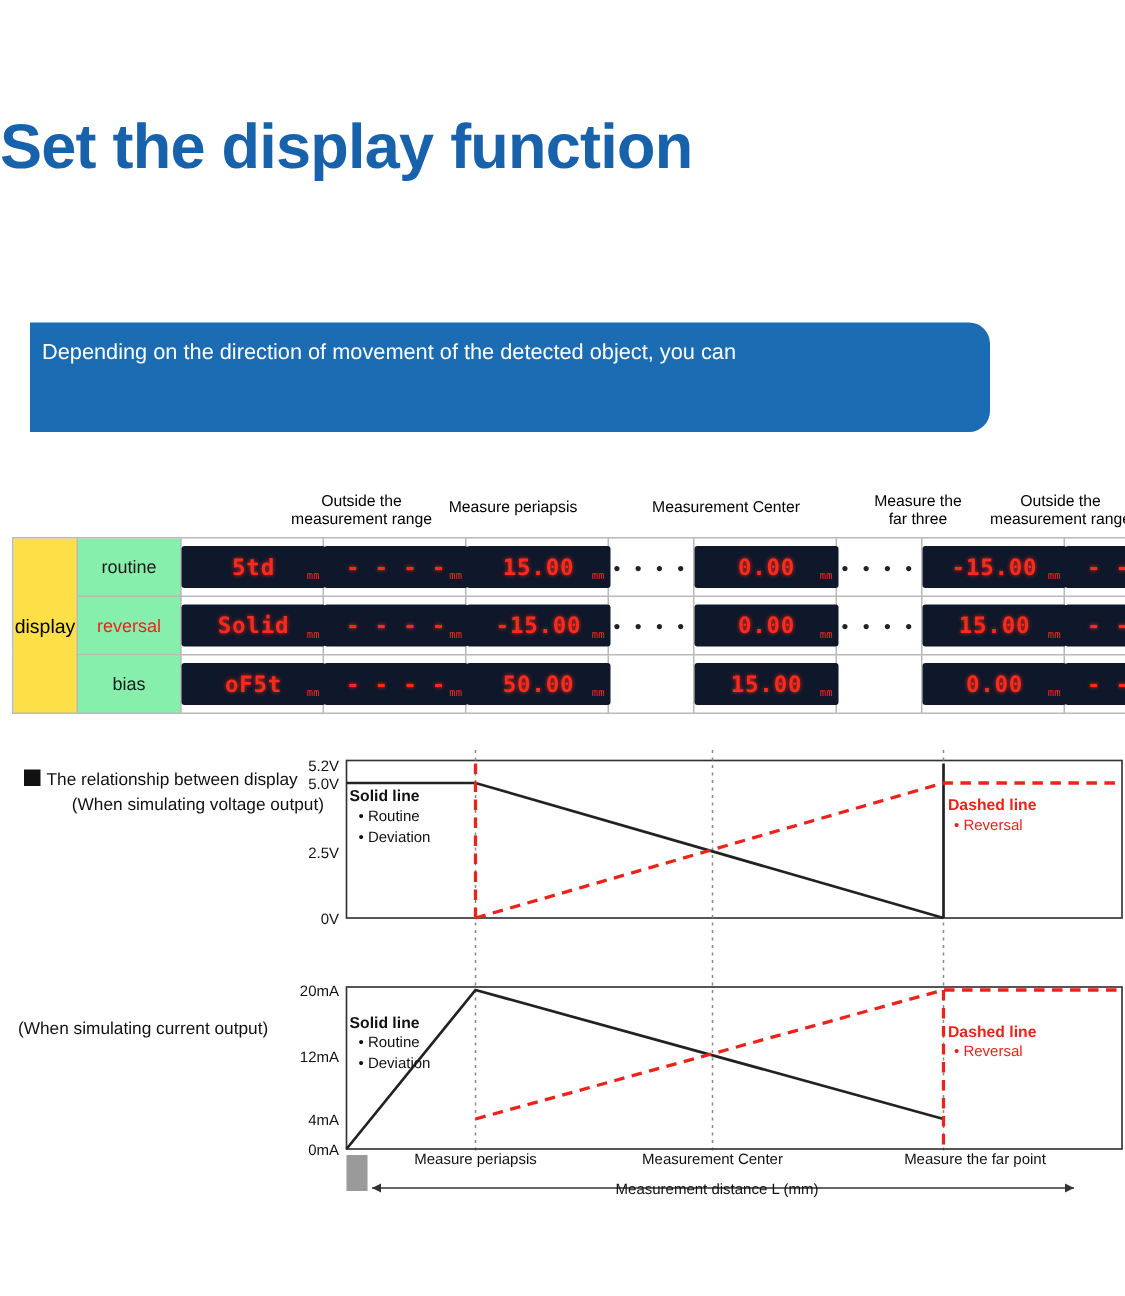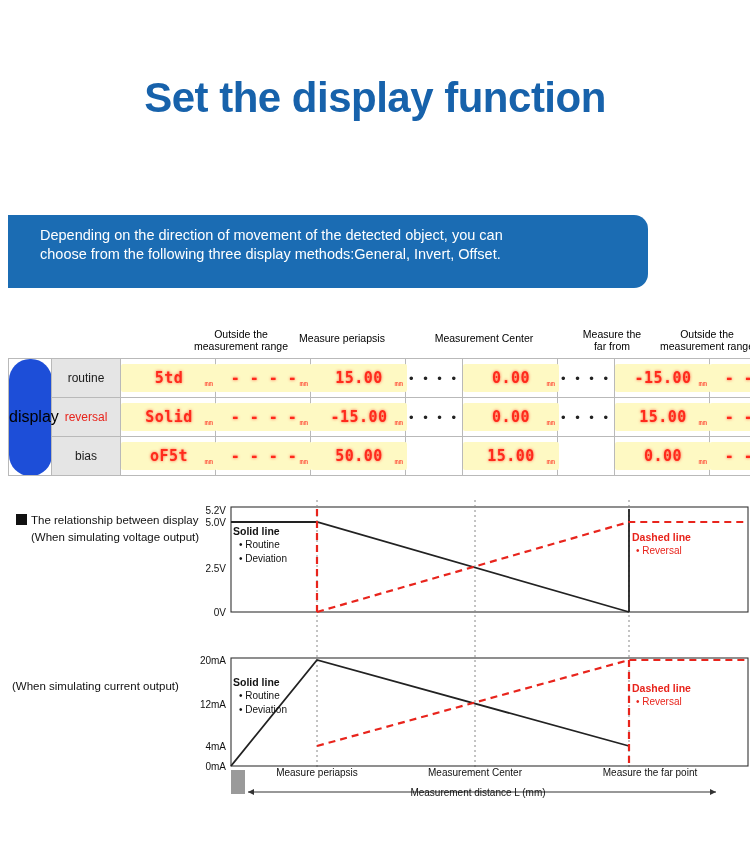--- a/index.html
+++ b/index.html
@@ -14,38 +14,37 @@
     color: #1a1a1a;
     position: relative;
     overflow: hidden;
   }
   
   .page-title {
     position: absolute;
     left: 0;
     top: 74px;
     width: 750px;
-    text-align: center;
     font-size: 42px;
     font-weight: bold;
     color: #1762ab;
     letter-spacing: -0.5px;
   }
   
   .intro-banner {
     position: absolute;
-    left: 8px;
+    left: 20px;
     top: 215px;
     width: 640px;
     height: 73px;
     background: #1b6cb3;
     border-radius: 0 14px 14px 0;
     color: #ffffff;
     box-sizing: border-box;
-    padding: 11px 18px 0 32px;
+    padding: 11px 18px 0 8px;
   }
   .intro-line {
     font-size: 14.5px;
     line-height: 19px;
     white-space: pre;
   }
   
   .table-wrap {
     position: absolute;
     left: 8px;
@@ -72,45 +71,44 @@
   }
   table.display-table td {
     border: 1px solid #b9b9b9;
     height: 38px;
     padding: 0;
     text-align: center;
     vertical-align: middle;
   }
   td.label-display {
     width: 42px;
-    background: #1d4ed8;
-    font-size: 16px;
+    background: #fde047;
+    font-size: 13px;
     color: #000;
-    border-radius: 21px;
   }
   td.row-label {
     width: 68px;
     font-size: 12px;
-    background: #e5e5e5;
+    background: #86efac;
   }
   td.row-label.red {
     color: #e8241c;
     margin-left: 22px;
   }
   td.dots {
     width: 56px;
     font-size: 13px;
     letter-spacing: 3px;
     color: #222;
   }
   td.lcd-cell {
     width: 94px;
   }
   .lcd {
-    background: #fef9c3;
+    background: #0f172a;
     width: 96px;
     height: 28px;
     margin: 0 auto;
     border-radius: 2px;
     position: relative;
     color: #ff2a1c;
     display: flex;
     align-items: center;
     justify-content: center;
   }
@@ -169,38 +167,37 @@
     fill: #111;
   }
 </style>
 </head>
 <body>
 
 <div class="page-title">Set the display function</div>
 
 <div class="intro-banner">
   <div class="intro-line">Depending on the direction of movement of the detected object, you can</div>
-  <div class="intro-line">choose from the following three display methods:General, Invert, Offset.</div>
 </div>
 
 <div class="table-wrap">
   <div class="col-headers">
     <div class="col-head" style="left:178px; width:110px;">
       <div>Outside the</div>
       <div>measurement range</div>
     </div>
     <div class="col-head" style="left:284px; width:100px; top:4px;">
       <div>Measure periapsis</div>
     </div>
     <div class="col-head" style="left:416px; width:120px; top:4px;">
       <div>Measurement Center</div>
     </div>
     <div class="col-head" style="left:563px; width:82px;">
       <div>Measure the</div>
-      <div>far from</div>
+      <div>far three</div>
     </div>
     <div class="col-head" style="left:650px; width:98px;">
       <div>Outside the</div>
       <div>measurement range</div>
     </div>
   </div>
 
   <table class="display-table">
     <tbody>
         <tr>
@@ -323,21 +320,21 @@
               <span class="val">- - - -</span>
             </div>
       </td>
     </tr>
   </tbody>
     </table>
 </div>
 
 <div class="graph-note" style="left:16px; top:512px; width:200px;">
   <span class="bullet-square"></span><span>The relationship between display</span>
-  <div style="margin-left:15px;">(When simulating voltage output)</div>
+  <div style="margin-left:15px;text-align:right;">(When simulating voltage output)</div>
 </div>
 <div class="graph-note" style="left:12px; top:678px; width:200px;">(When simulating current output)</div>
 
 <div class="svg-area">
   <svg width="750" height="384" viewBox="0 0 750 384" xmlns="http://www.w3.org/2000/svg">
 
     <rect x="231" y="27" width="517" height="105" fill="none" stroke="#333" stroke-width="1.1"></rect>
 
     <line x1="317" y1="20" x2="317" y2="290" stroke="#888" stroke-width="1" stroke-dasharray="2,3"></line>
     <line x1="475" y1="20" x2="475" y2="290" stroke="#888" stroke-width="1" stroke-dasharray="2,3"></line>

